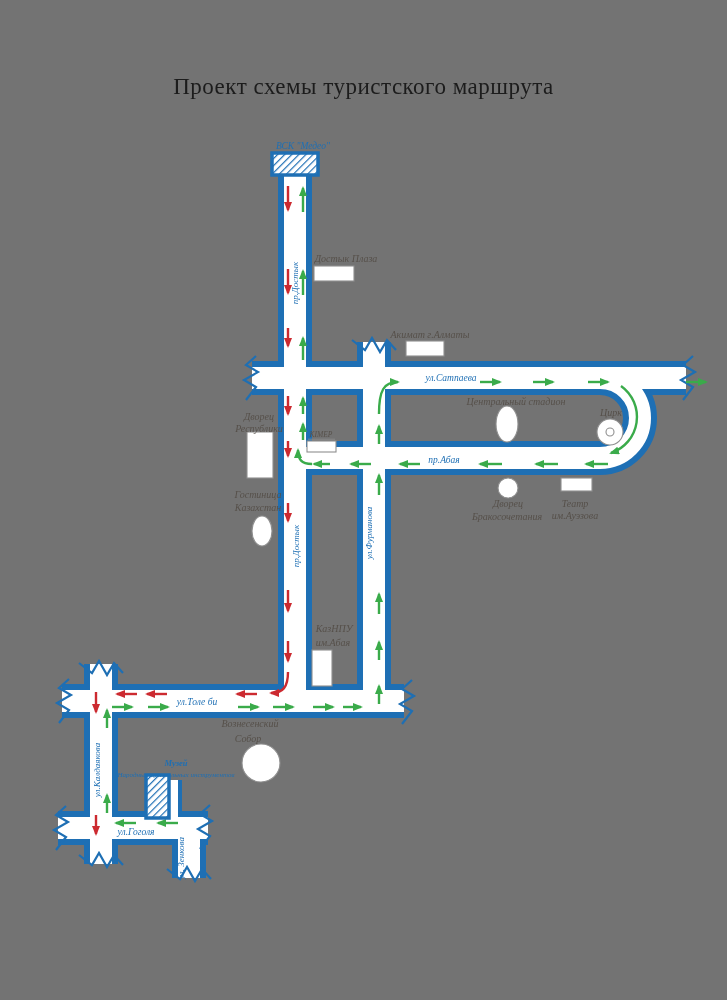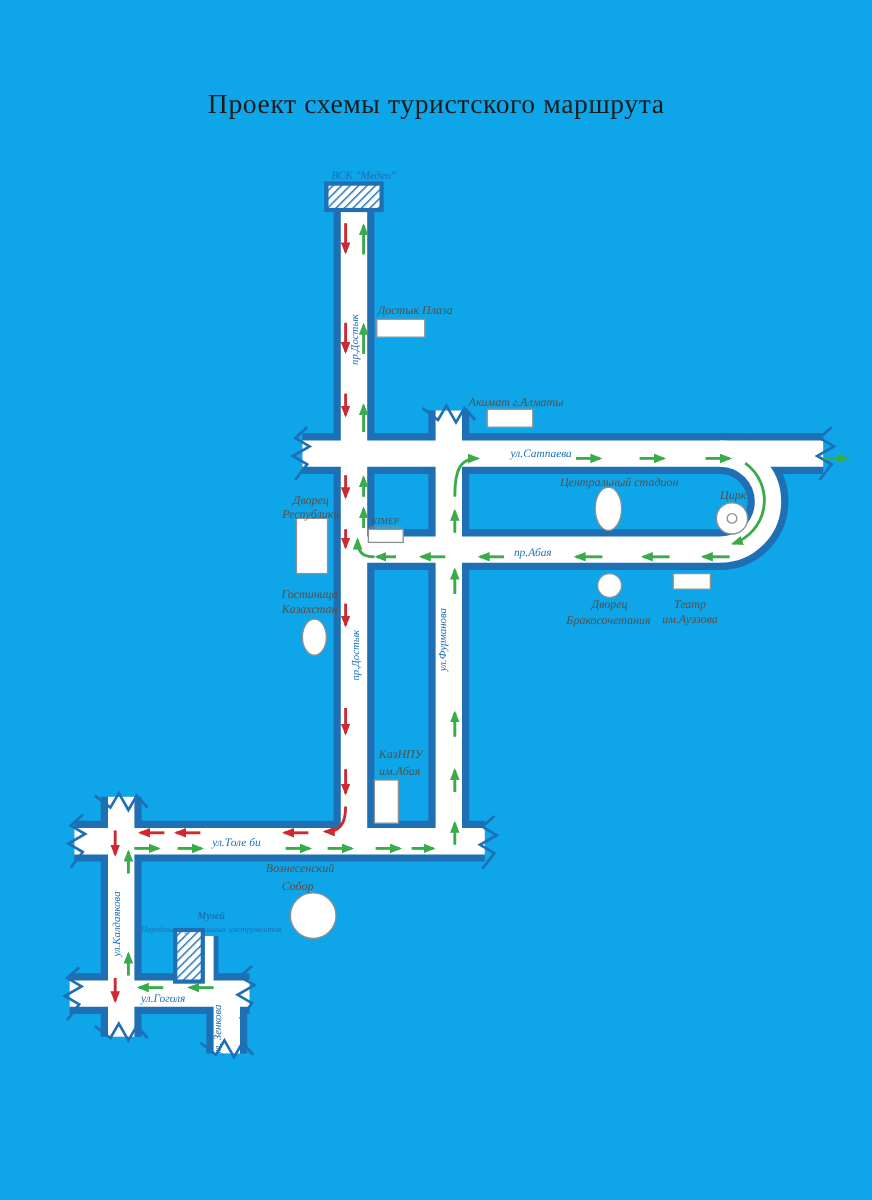--- a/index.html
+++ b/index.html
@@ -1,16 +1,16 @@
 <!DOCTYPE html>
 <html><head>
 <meta charset="utf-8">
 <style>
   html,body{margin:0;padding:0;background:#ffffff;}
-  .page{position:relative;width:727px;height:1000px;background:#0ea5e9;overflow:hidden;
+  .page{position:relative;width:727px;height:1000px;background:#737373;overflow:hidden;
         font-family:"Liberation Serif",serif;}
   .title{position:absolute;top:74px;left:0;width:727px;text-align:center;
          font-size:23px;color:#1c1c1c;letter-spacing:.5px;font-weight:400;}
   svg{position:absolute;top:0;left:0;}
   .road-blue{stroke:#1e6fb4;stroke-width:34;fill:none;}
   .road-white{stroke:#ffffff;stroke-width:22;fill:none;}
   .stub-blue{stroke:#1e6fb4;stroke-width:16;fill:none;}
   .stub-white{stroke:#ffffff;stroke-width:8;fill:none;}
   .zig{stroke:#1e6fb4;stroke-width:2.2;fill:none;}
   .garr{stroke:#3aab4a;stroke-width:2.4;fill:none;}

